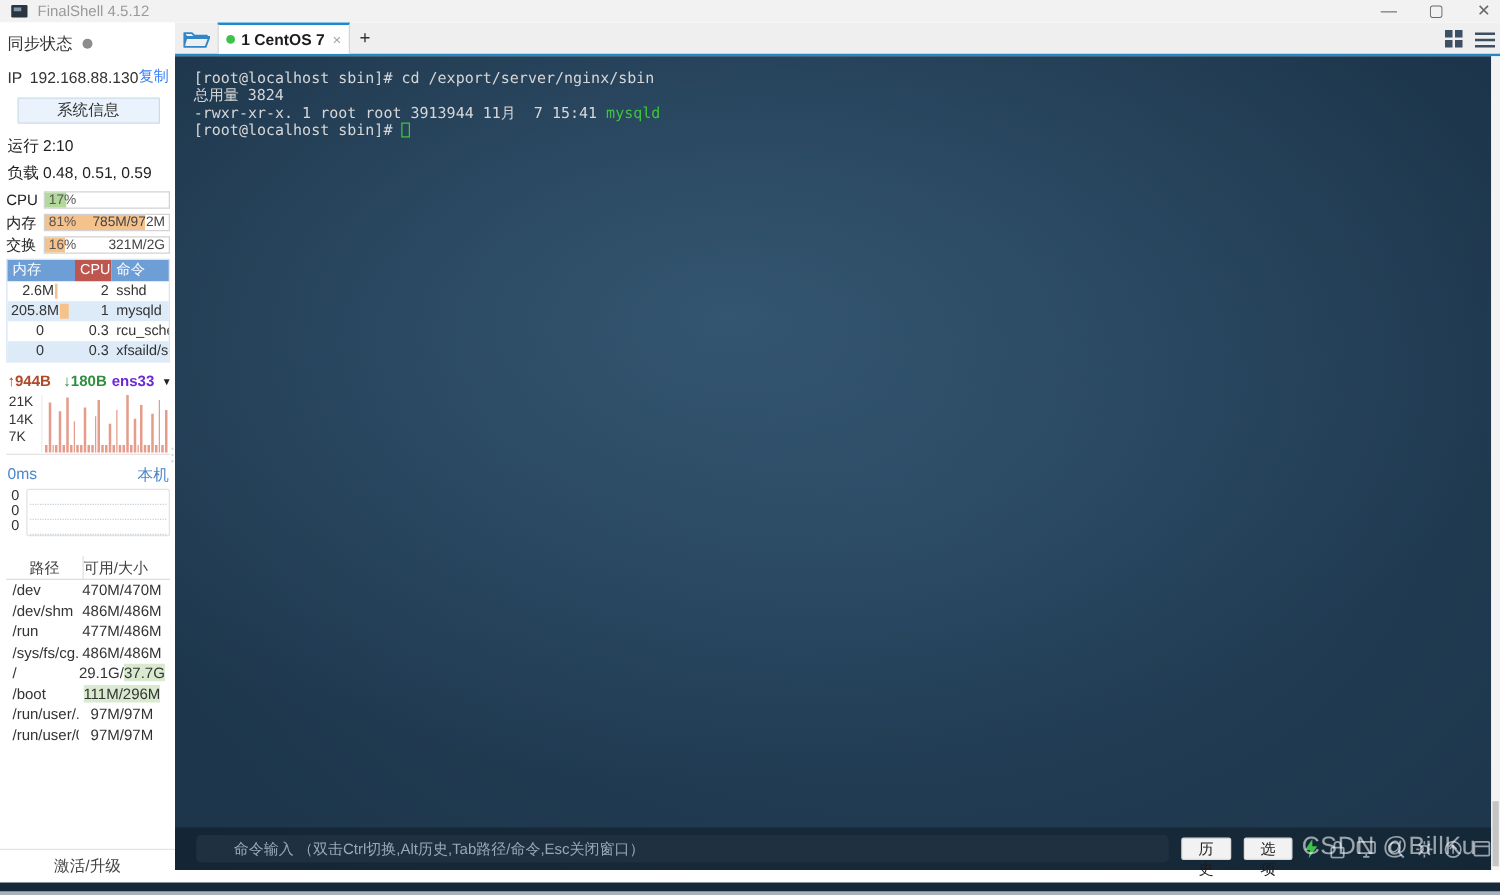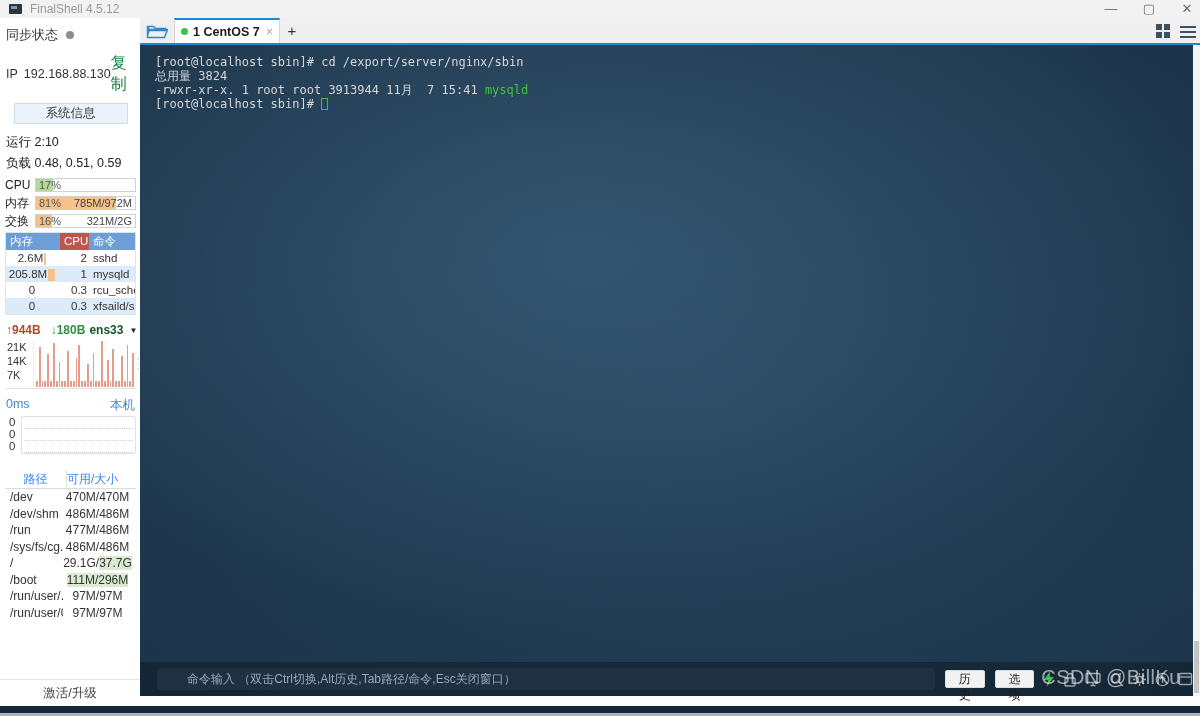--- a/index.html
+++ b/index.html
@@ -13,21 +13,21 @@
   .app-title { color:#9a9a9a; font-size:12px; }
   .win-controls { position:absolute; right:6px; top:0; height:18px; display:flex; align-items:center; gap:24px; }
   .wc { color:#6b6b6b; font-size:13px; line-height:18px; width:14px; text-align:center; cursor:default; }
 
   
   .sidebar { position:absolute; left:0; top:18px; width:140px; height:688px; background:#fff; padding:4px 3px 0 4px; }
   .sync-row { display:flex; align-items:center; gap:8px; padding:4px 2px 6px 2px; font-size:13px; color:#333; }
   .sync-dot { width:8px; height:8px; border-radius:50%; background:#8d8d8d; }
   .ip-row { display:flex; align-items:center; padding:3px 2px 6px 2px; font-size:12.5px; }
   .ip-label { margin-right:6px; } .ip-val { flex:1; }
-  .copy-link { color:#15803d; font-size:16px;font-family:Liberation Mono, monospace; }
+  .copy-link { color:#3b82f6; font-size:12px;font-family:Liberation Mono, monospace; }
   .sysinfo-btn { display:block; width:114px; margin:2px auto 8px auto; height:21px; background:#eaf3fb; border:1px solid #c9dcEB; border:1px solid #c9dceb; color:#333; font-size:12.5px; text-align:center; line-height:19px; border-radius:1px; }
   .uptime, .loadavg { padding:2px 2px; font-size:12.5px; color:#222; }
   .loadavg { padding-bottom:6px; }
 
   .meter-row { display:flex; align-items:center; margin:0 1px 4px 1px; height:14px; }
   .meter-label { width:30px; font-size:12px; color:#222; }
   .meter-bar { position:relative; flex:1; height:14px; border:1px solid #d2d2d2; background:#fff; }
   .meter-fill { position:absolute; left:0; top:0; bottom:0; }
   .fill-green { background:#b2d89a; }
   .fill-orange { background:#f6c28c; }
@@ -47,40 +47,40 @@
   .phead .pc2 { text-align:left; }
   .pc3 { flex:1; padding-left:4px; text-align:left; overflow:hidden; white-space:nowrap; }
   .prow.alt { background:#dcebf7; }
   .mem-ind { display:inline-block; vertical-align:middle; height:12px; background:#f6c28c; margin-left:1px; }
 
   
   .net-head { display:flex; align-items:center; margin:8px 2px 2px 2px; font-size:12px; gap:4px; }
   .net-up { color:#b1492c; font-weight:bold; }
   .net-up .arr { color:#c43b1e; }
   .net-down { color:#2f8f3f; font-weight:bold; margin-left:6px; }
-  .net-iface { margin-left:auto; color:#14532d; font-weight:bold; }
+  .net-iface { margin-left:auto; color:#6d28d9; font-weight:bold; }
   .net-caret { font-size:8px; color:#222; margin-left:2px; }
   .net-chart { position:relative; margin:2px 1px 0 1px; height:50px; border-bottom:1px solid #e3e3e3; }
   .net-ylabels { position:absolute; left:2px; top:1px; font-size:11px; color:#333; line-height:14px; }
   .net-bars { position:absolute; left:28px; right:2px; top:2px; bottom:1px; display:flex; align-items:flex-end; gap:1px; border-left:1px solid #eee; padding-left:2px; }
   .nbar { width:2px; background:#e59c8b; }
 
   
   .ping-head { display:flex; margin:8px 2px 2px 2px; font-size:12.5px; color:#4a86c8; }
   .ping-host { margin-left:auto; }
   .ping-wrap { display:flex; margin:2px 1px 0 1px; }
   .ping-labels { width:16px; font-size:11.5px; color:#333; display:flex; flex-direction:column; }
   .ping-labels span { height:12px; line-height:12px; text-align:left; padding-left:4px; }
   .ping-box { flex:1; border:1px solid #e2e2e2; border-radius:2px; padding:0 2px; }
   .ping-row { height:12px; border-bottom:1px dotted #c7d2da; }
   .ping-row:last-child { border-bottom:1px dotted #c7d2da; }
 
   
   .dtable { margin:16px 1px 0 1px; font-size:12px; }
-  .dhead { display:flex; height:19px; line-height:19px; border-bottom:1px solid #dcdcdc; color:#3b82f6; }
+  .dhead { display:flex; height:19px; line-height:19px; border-bottom:1px solid #dcdcdc; color:#404040; }
   .dhead .dc1 { width:62px; text-align:center; border-right:1px solid #e0e0e0; }
   .dhead .dc2 { flex:1; text-align:left; }
   .drow { display:flex; height:16.5px; line-height:16.5px; }
   .drow .dc1 { width:58px; padding-left:5px; white-space:nowrap; overflow:hidden; }
   .drow .dc2 { flex:1; text-align:center; padding-right:4px; white-space:nowrap; }
   .hl-part { background:linear-gradient(to right, rgba(0,0,0,0) 52%, #d9ead1 52%); }
   .hl-full { background:#d9ead1; }
 
   .activate { position:absolute; left:0; bottom:4px; width:140px; border-top:1px solid #e4e4e4; text-align:center; padding-top:5px; font-size:12.5px; color:#444; background:#fff; }
 

